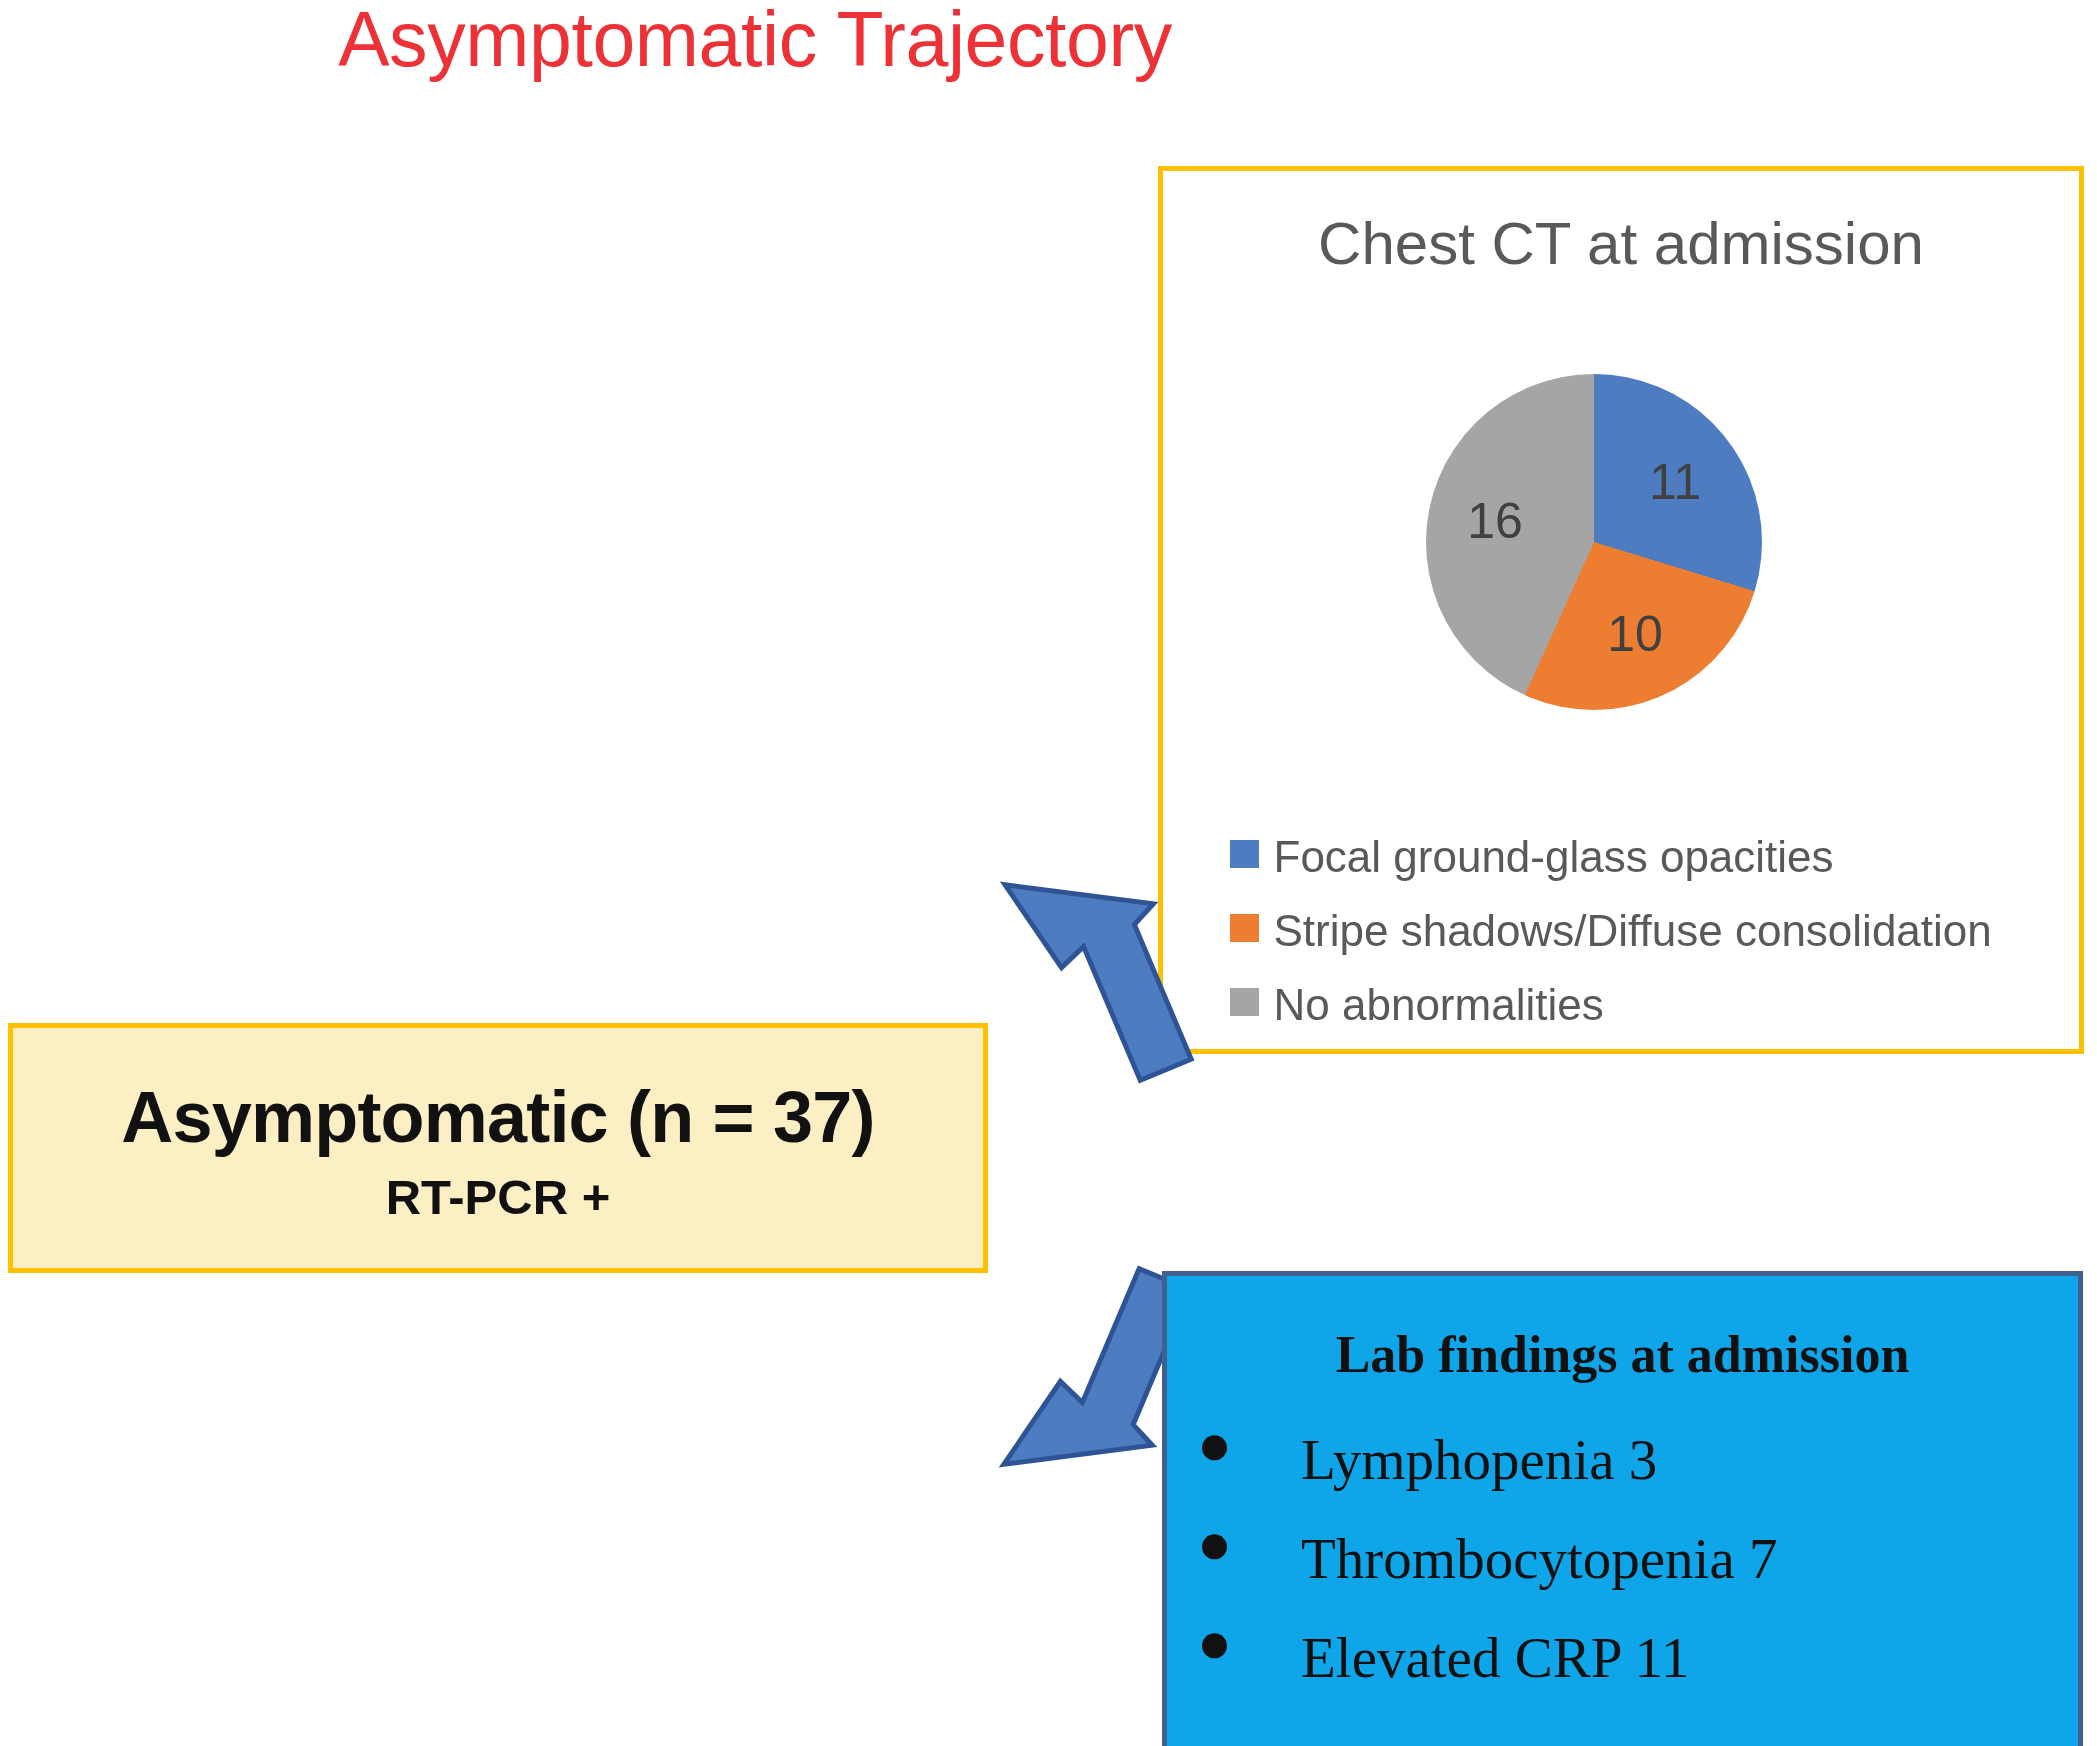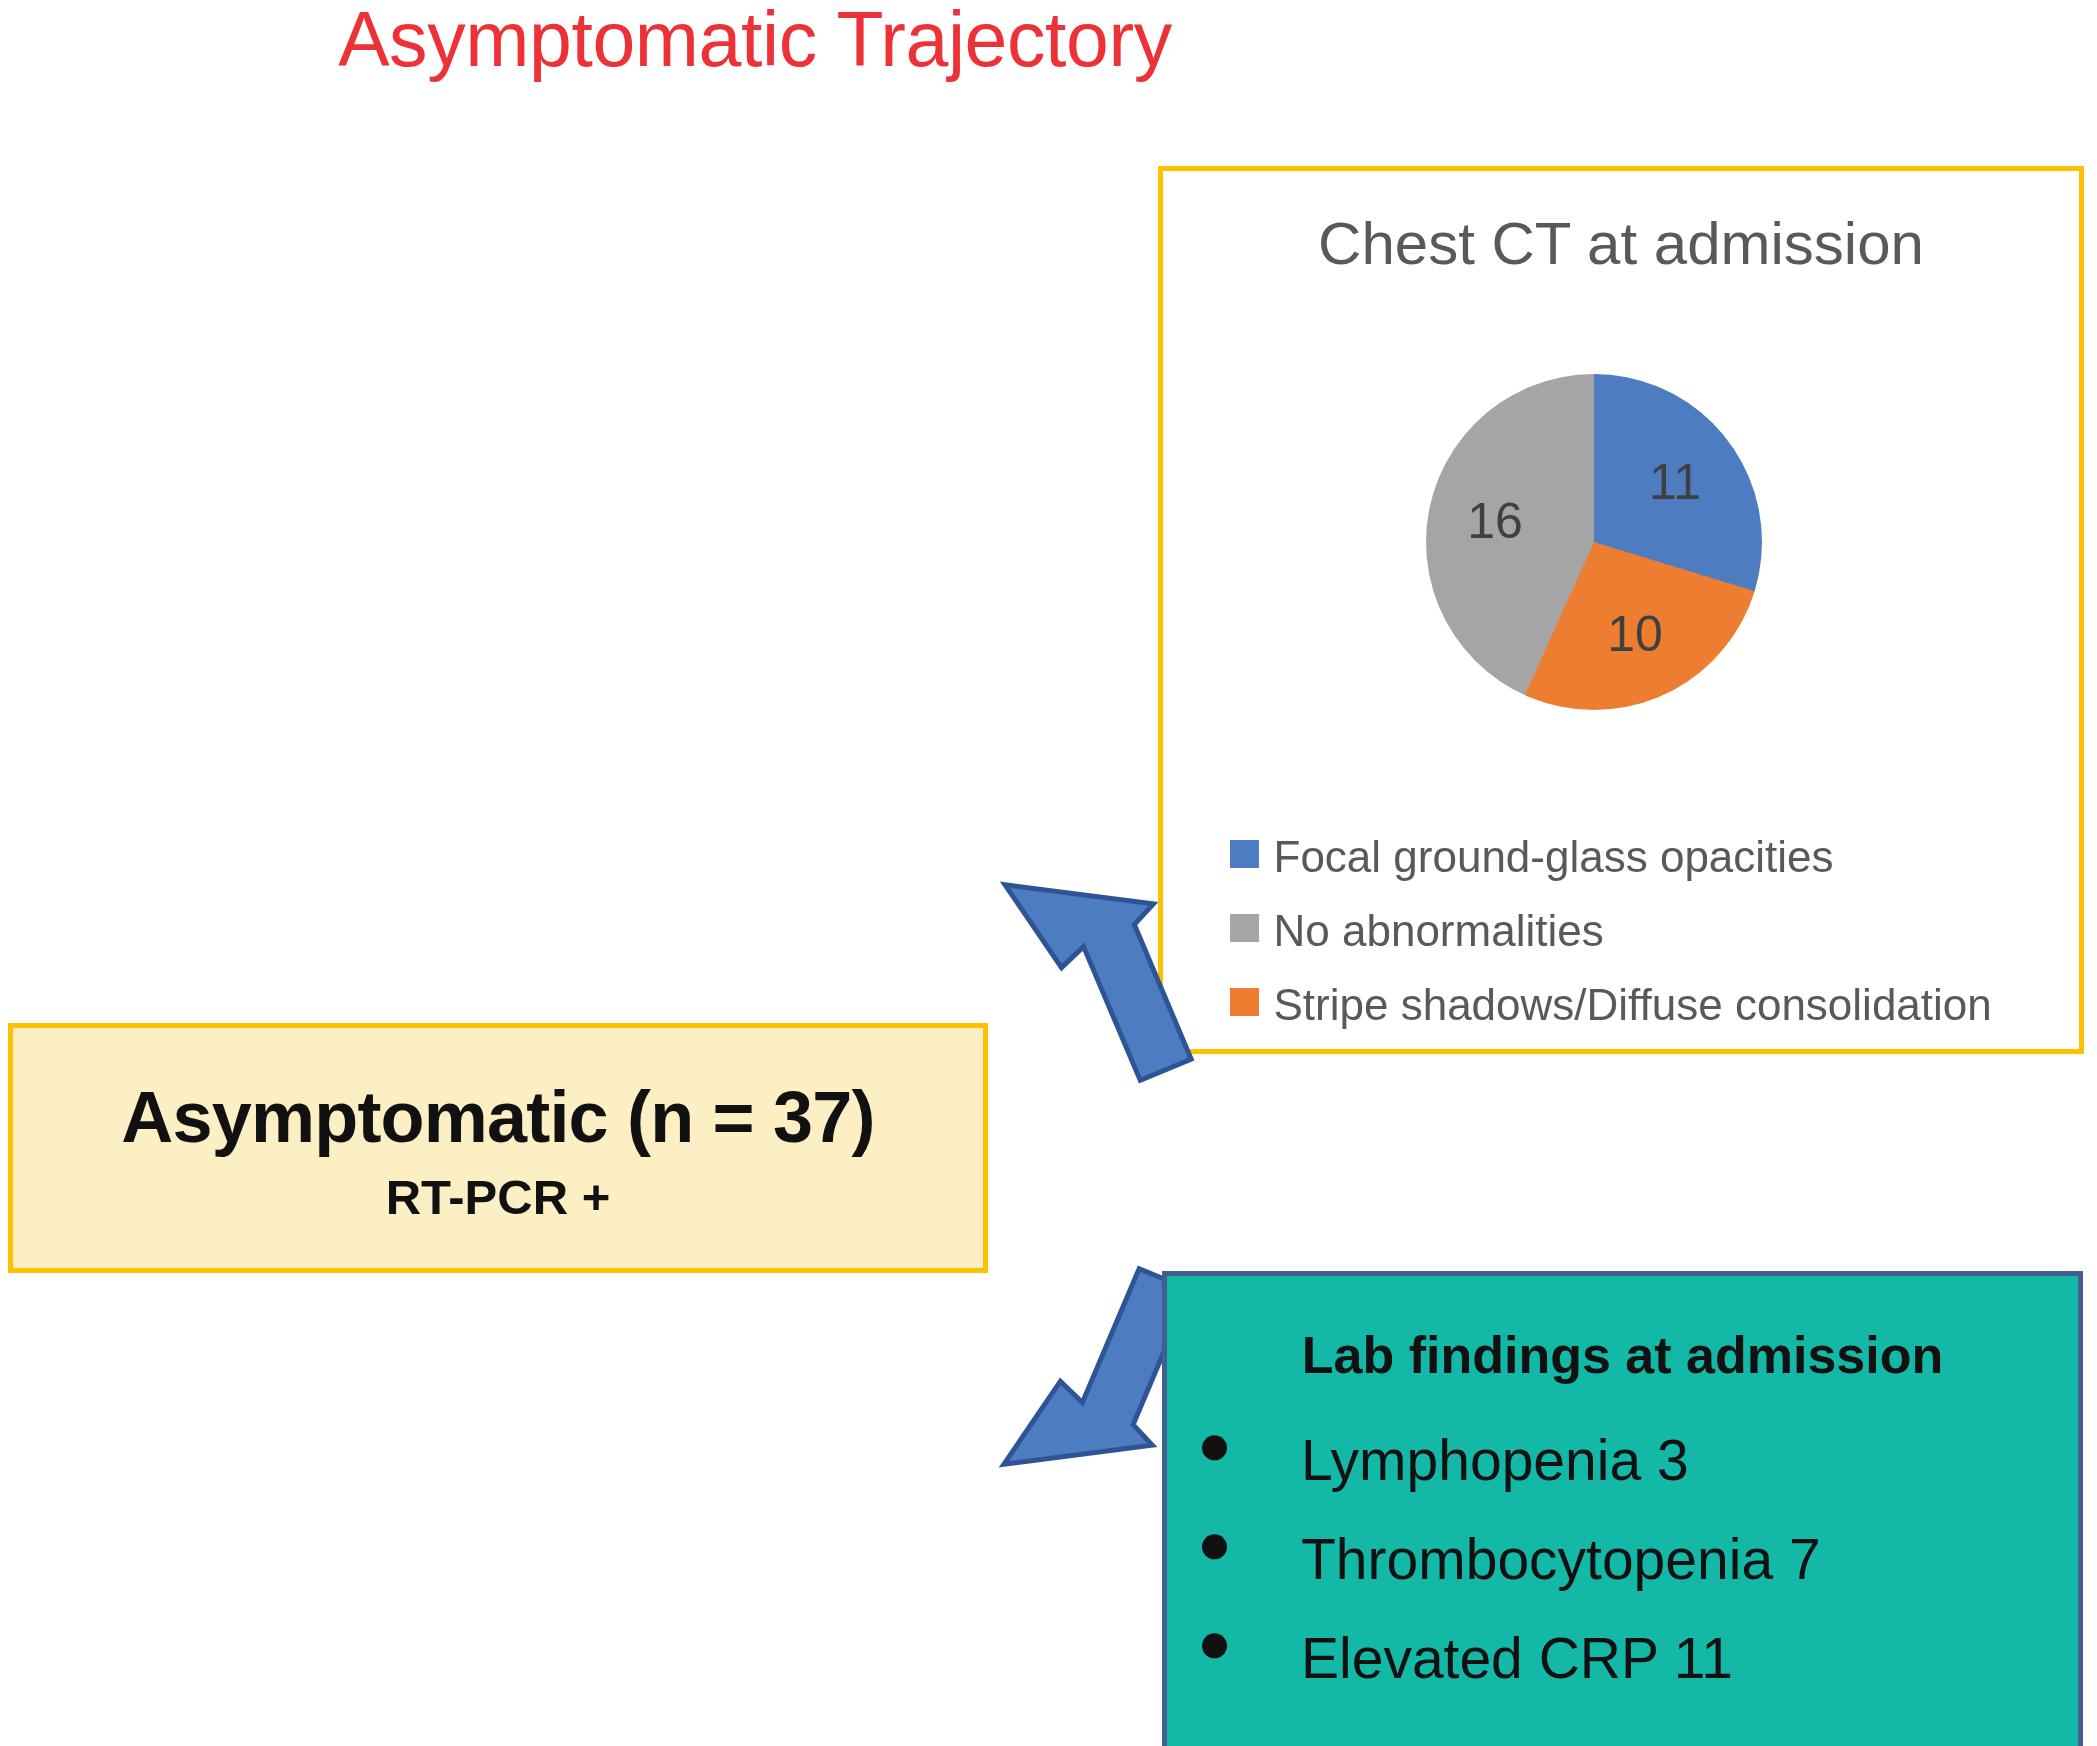--- a/index.html
+++ b/index.html
@@ -135,21 +135,22 @@
   
   .lab-box {
     position: absolute;
     left: 1162px;
     top: 1271px;
     width: 921px;
     height: 475px;
     box-sizing: border-box;
     border: 5.9px solid #41608F;
     border-bottom: none;
-    background: #14b8a6;
+    background: #0ea5e9;
+    font-family: Liberation Serif, serif;
   }
   .lab-title {
     position: absolute;
     left: 0;
     top: 49px;
     width: 100%;
     text-align: center;
     color: #111111;
     font-size: 52px;
     font-weight: bold;
@@ -207,26 +208,26 @@
       <div class="pie-label" id="pie-label-1" style="left: 209px; top: 260px;">10</div>
       <div class="pie-label" id="pie-label-2" style="left: 69px; top: 147px;">16</div>
     </div>
 
     <div class="legend">
       <div class="legend-row">
         <span class="legend-swatch" id="sw0" style="background: rgb(78, 124, 192);"></span>
         <span class="legend-label">Focal ground-glass opacities</span>
       </div>
       <div class="legend-row">
+        <span class="legend-swatch" id="sw1" style="background: rgb(237, 125, 49);"></span>
+        <span class="legend-label">Stripe shadows/Diffuse consolidation</span>
+      </div>
+      <div class="legend-row">
         <span class="legend-swatch" id="sw2" style="background: rgb(165, 165, 165);"></span>
         <span class="legend-label">No abnormalities</span>
-      </div>
-      <div class="legend-row">
-        <span class="legend-swatch" id="sw1" style="background: rgb(237, 125, 49);"></span>
-        <span class="legend-label">Stripe shadows/Diffuse consolidation</span>
       </div>
     </div>
   </div>
 
   <div class="asym-box">
     <div class="asym-main">Asymptomatic (n = 37)</div>
     <div class="asym-sub">RT-PCR +</div>
   </div>
 
   <svg class="arrow-svg arrow-up" width="252" height="243" viewBox="0 0 300 290">

